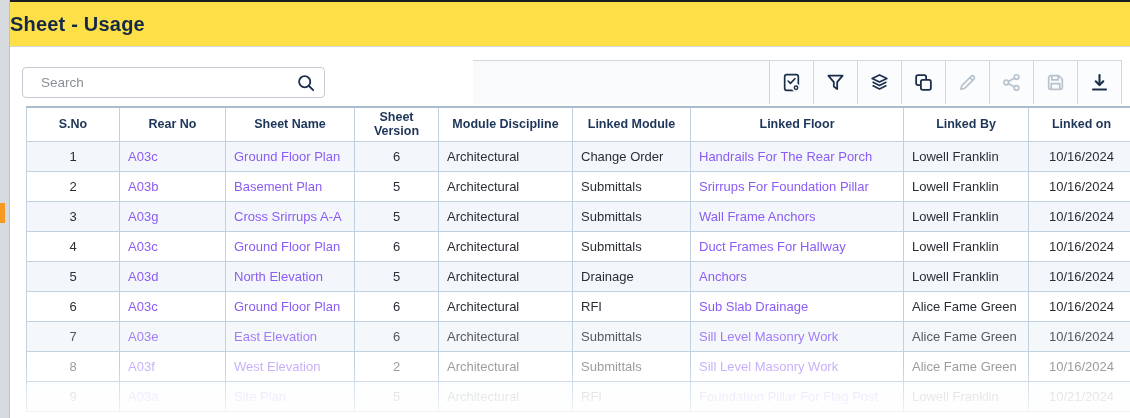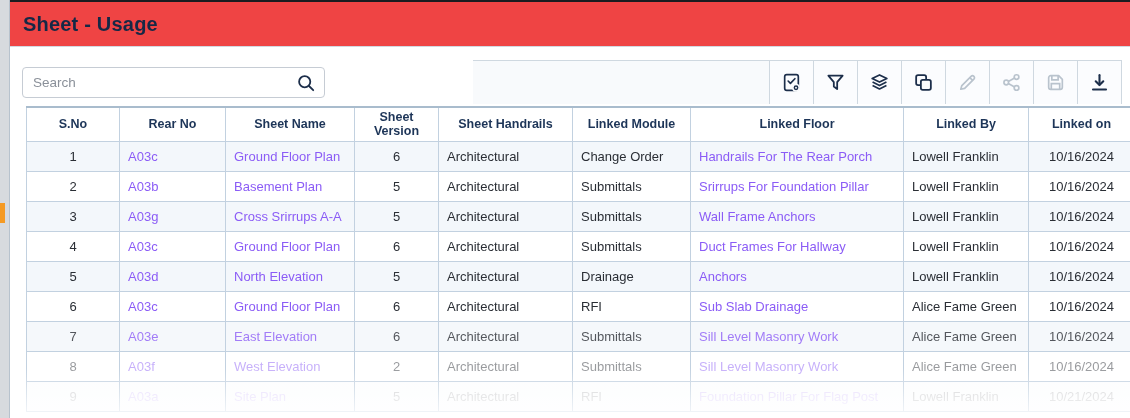--- a/index.html
+++ b/index.html
@@ -10,33 +10,33 @@
     position:relative; width:1130px; height:418px;
     background:#ffffff; overflow:hidden;
   }
 
   .top-line { position:absolute; left:10px; right:0; top:0; height:2px; background:#1a1c20; z-index:5; }
   .left-strip { position:absolute; left:0; top:0; bottom:0; width:10px; background:#d7dade; border-right:1px solid #b7c2cd; }
   .orange-marker { position:absolute; left:0; top:203px; width:5px; height:20px; background:#f59a23; z-index:6; }
 
   .header-band {
     position:absolute; left:10px; right:0; top:2px; height:45px;
-    background:#ef4444; border-bottom:1px solid #d2d9e1;
-    display:flex; align-items:center; padding-left:13px;
+    background:#fde047; border-bottom:1px solid #d2d9e1;
+    display:flex; align-items:center; 
   }
   .page-title { font-size:20px; font-weight:700; color:#152846; letter-spacing:0.2px; }
 
   .content { position:absolute; left:10px; top:48px; right:0; bottom:0; background:#ffffff; }
 
   .toolbar-row { position:relative; height:58px; }
 
   .search-wrap {
     position:absolute; left:12px; top:19px; width:303px; height:31px;
     border:1px solid #c6ccd4; border-radius:4px; background:#fff;
-    display:flex; align-items:center; padding:0 8px 0 10px;
+    display:flex; align-items:center; padding:0 8px 0 18px;
   }
   .search-input {
     flex:1; border:none; outline:none; font-size:13.5px; color:#333;
     font-family:"Liberation Sans", sans-serif; background:transparent;
   }
   .search-input::placeholder { color:#8a9099; }
   .search-icon { flex:0 0 auto; color:#1c2e4a; display:flex; }
 
   .tab-all {
     position:absolute; left:326px; top:12px; width:137px; height:44px;
@@ -196,21 +196,21 @@
         <col style="width:213px">
           <col style="width:125px">
           <col style="width:106px">
       </colgroup>
       <thead>
           <tr id="grid-head">
             <th>S.No</th>
             <th>Rear No</th>
             <th>Sheet Name</th>
             <th>Sheet Version</th>
-            <th>Sheet Handrails</th>
+            <th>Module Discipline</th>
             <th>Linked Module</th>
             <th>Linked Floor</th>
             <th>Linked By</th>
             <th>Linked on</th>
           </tr>
         </thead>
       <tbody id="grid-body">
           <tr class="shaded">
             <td class="c-center">1</td>
             <td class="c-left"><span class="cell-link">A03c</span></td>

